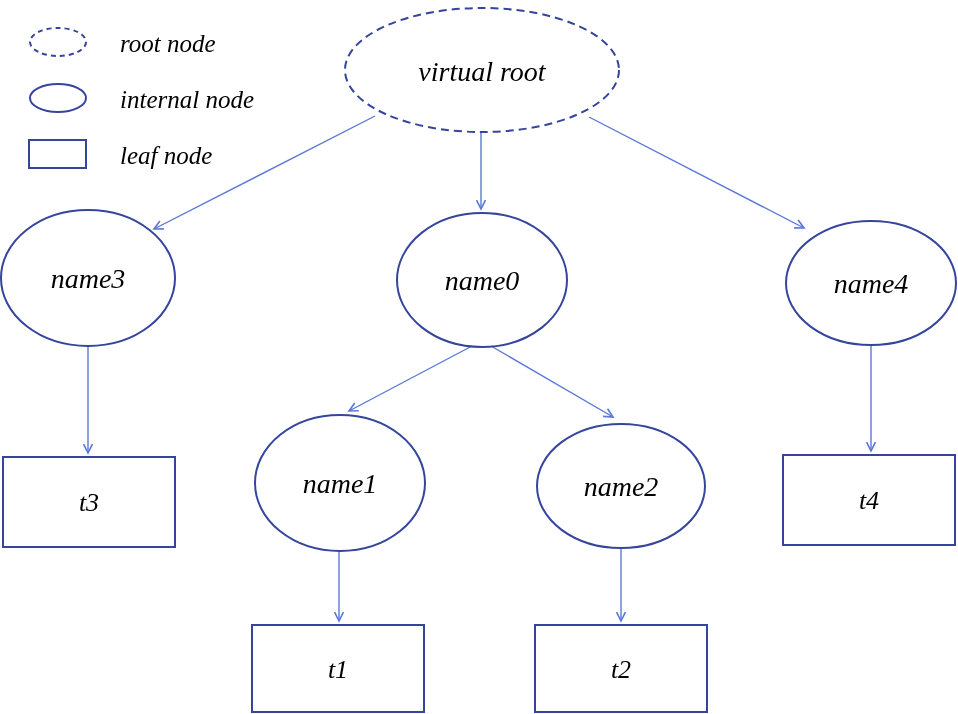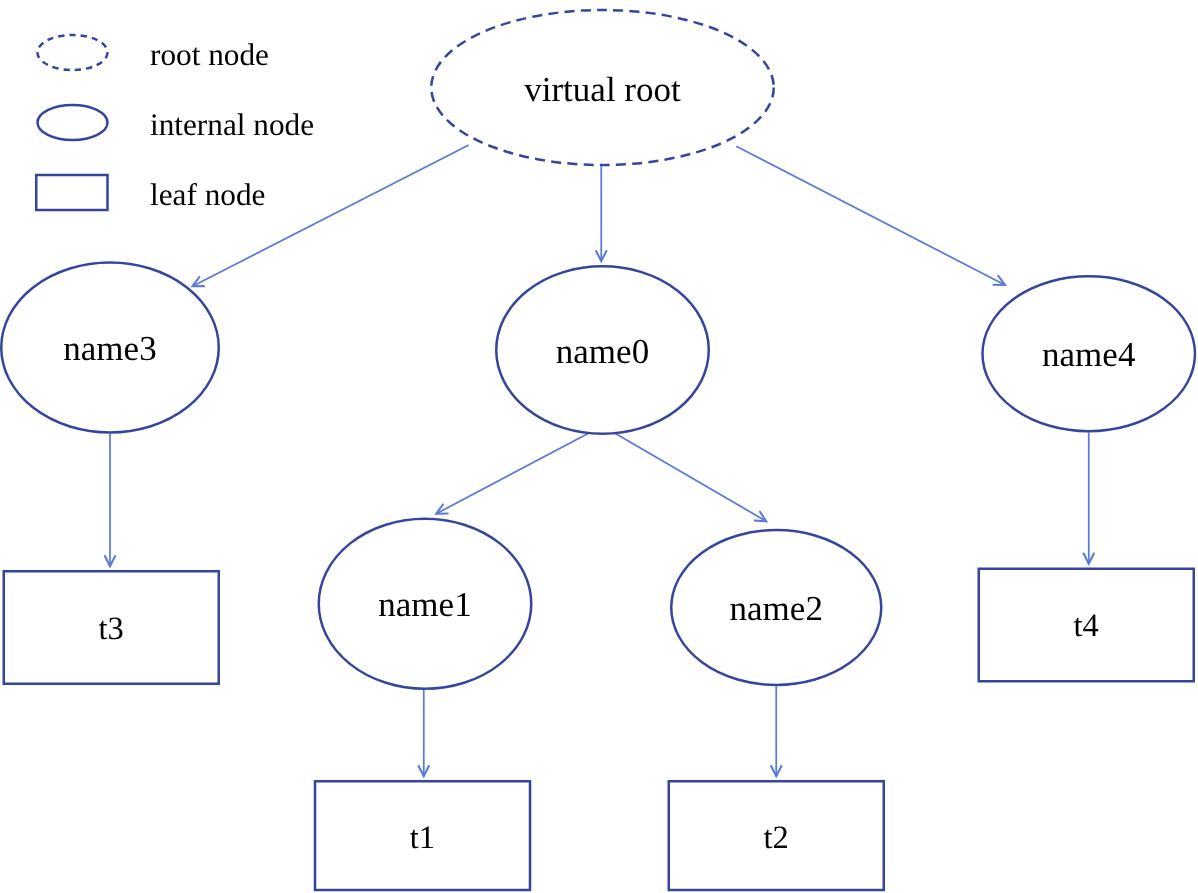--- a/index.html
+++ b/index.html
@@ -7,20 +7,21 @@
     padding: 0;
     background: #ffffff;
   }
   .canvas {
     width: 958px;
     height: 714px;
     position: relative;
     font-family: "Liberation Serif", "DejaVu Serif", serif;
     background: #ffffff;
     overflow: hidden;
+    font-style: italic;
   }
   svg { display: block; }
   .node-shape {
     fill: none;
     stroke: #35459c;
     stroke-width: 2;
   }
   .dashed { stroke-dasharray: 8 5; }
   .legend-dashed { stroke-dasharray: 5 4; }
   .edge {

